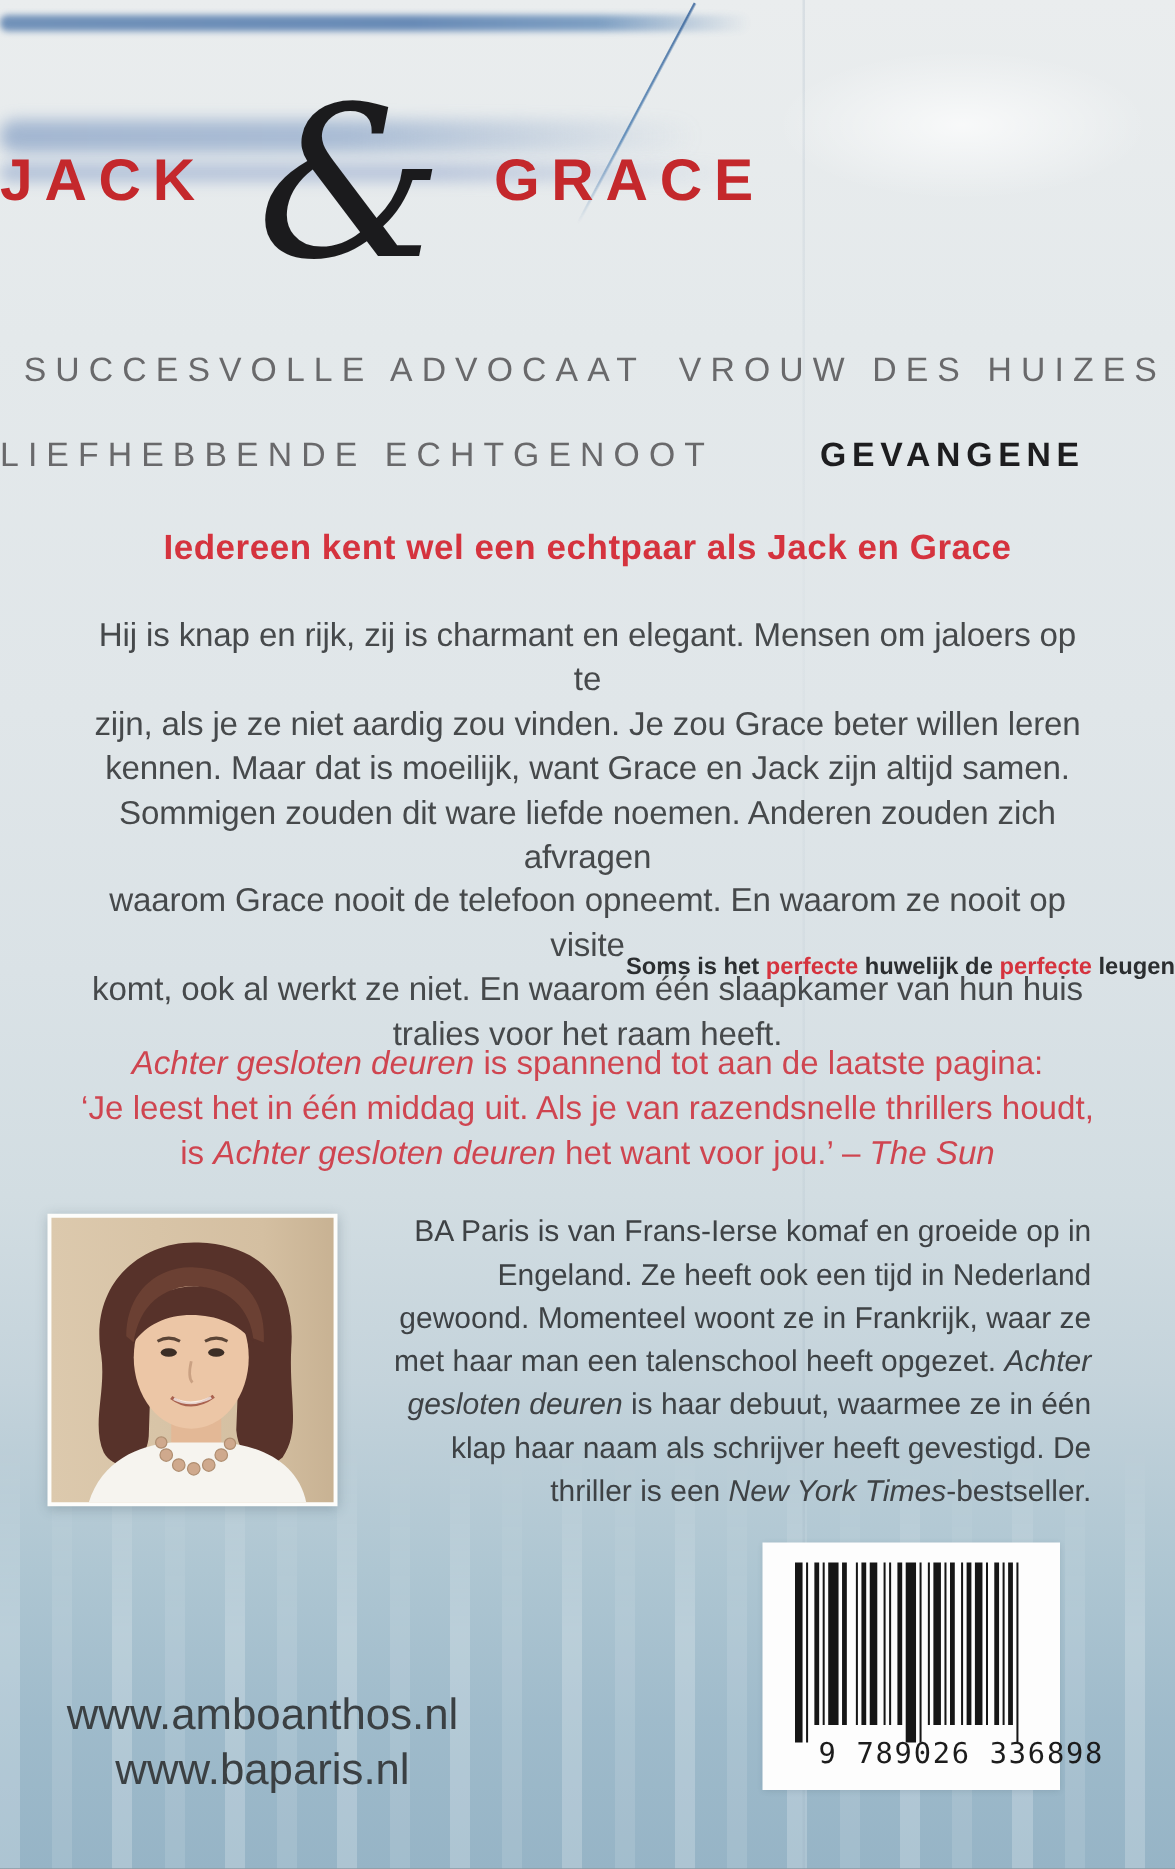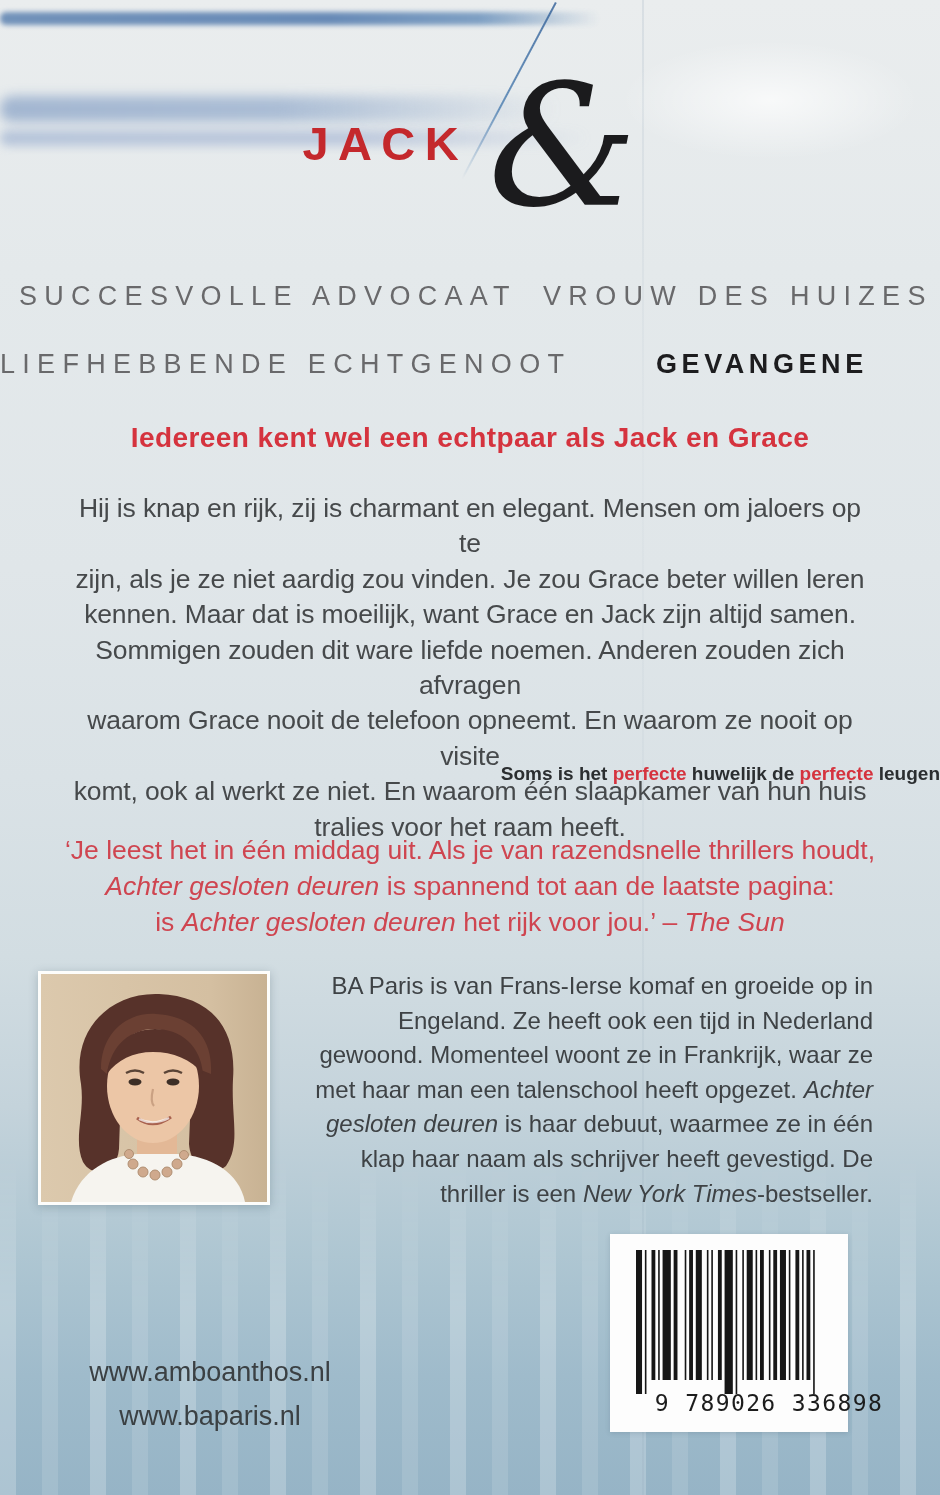--- a/index.html
+++ b/index.html
@@ -60,21 +60,21 @@
     -webkit-mask-image:linear-gradient(180deg,transparent,black 45%);
     mask-image:linear-gradient(180deg,transparent,black 45%);
   }
   .white-patch{
     top:40px;left:620px;width:300px;height:120px;
     background:radial-gradient(ellipse at center,rgba(255,255,255,.7),rgba(255,255,255,0) 70%);
   }
   
   .title-row{
     position:absolute;top:48px;left:0;width:100%;height:180px;
-    display:flex;align-items:center;justify-content:center;gap:20px;
+    display:flex;align-items:center;justify-content:flex-start;gap:40px;
   }
   .title-name{
     font-size:47px;font-weight:700;letter-spacing:.2em;
     color:#c4282c;line-height:1;padding-top:10px;
   }
   .title-amp{
     font-family:"DejaVu Serif","Liberation Serif",serif;
     font-style:italic;font-size:168px;font-weight:400;
     color:#1b1b1d;line-height:1;margin-top:18px;
   }
@@ -123,21 +123,21 @@
   }
   .photo-frame svg{display:block;width:100%;height:100%;}
   .bio{
     position:absolute;top:969px;left:295px;width:578px;
     font-size:24px;line-height:34.6px;color:#3e4245;text-align:right;
   }
   .bio .it{font-style:italic;}
   
   .links{
     position:absolute;top:1350px;left:48px;width:324px;
-    text-align:center;font-size:27px;line-height:44px;color:#3b4043;
+    text-align:center;font-size:35px;line-height:44px;color:#3b4043;
   }
   
   .barcode{
     position:absolute;top:1234px;left:610px;width:238px;height:198px;
     background:#fdfdfd;box-shadow:0 1px 5px rgba(55,80,95,.2);
   }
   .barcode svg{display:block;width:100%;height:100%;}
   .barcode-number{
     position:absolute;bottom:16px;left:0;width:100%;
     text-align:center;
@@ -156,20 +156,21 @@
   <div class="tex streak-soft1"></div>
   <div class="tex streak-soft2"></div>
   <div class="tex scratch"></div>
   <div class="tex fold-line"></div>
   <div class="tex white-patch"></div>
   <div class="tex bottom-wash"></div>
 
   <div class="title-row">
     <span class="title-name">JACK</span>
     <span class="title-amp">&amp;</span>
+    <span class="title-name">GRACE</span>
   </div>
 
   <div class="trait-row row2">
     <span class="trait">SUCCESVOLLE ADVOCAAT</span>
     <span class="trait">VROUW DES HUIZES</span>
   </div>
   <div class="trait-row row3">
     <span class="trait">LIEFHEBBENDE ECHTGENOOT</span>
     <span class="trait bold">GEVANGENE</span>
   </div>
@@ -180,23 +181,23 @@
 zijn, als je ze niet aardig zou vinden. Je zou Grace beter willen leren
 kennen. Maar dat is moeilijk, want Grace en Jack zijn altijd samen.
 Sommigen zouden dit ware liefde noemen. Anderen zouden zich afvragen
 waarom Grace nooit de telefoon opneemt. En waarom ze nooit op visite
 komt, ook al werkt ze niet. En waarom één slaapkamer van hun huis
 tralies voor het raam heeft.</div>
 
   <div class="slogan"><span>Soms is het </span><span class="red">perfecte</span><span> huwelijk de </span><span class="red">perfecte</span><span> leugen</span></div>
 
   <div class="quote">
+    <div><span class="it">Achter gesloten deuren</span><span> is spannend tot aan de laatste pagina:</span></div>
     <div><span>‘Je leest het in één middag uit. Als je van razendsnelle thrillers houdt,</span></div>
-    <div><span class="it">Achter gesloten deuren</span><span> is spannend tot aan de laatste pagina:</span></div>
-    <div><span>is </span><span class="it">Achter gesloten deuren</span><span> het rijk voor jou.’ – </span><span class="it">The Sun</span></div>
+    <div><span>is </span><span class="it">Achter gesloten deuren</span><span> het want voor jou.’ – </span><span class="it">The Sun</span></div>
   </div>
 
   <div class="photo-frame">
     <svg viewBox="0 0 226 228">
       <defs>
         <linearGradient id="bgbeige" x1="0" y1="0" x2="1" y2="0">
           <stop offset="0" stop-color="#dcc9ad"></stop>
           <stop offset="0.75" stop-color="#d4bfa1"></stop>
           <stop offset="1" stop-color="#c8b293"></stop>
         </linearGradient>

